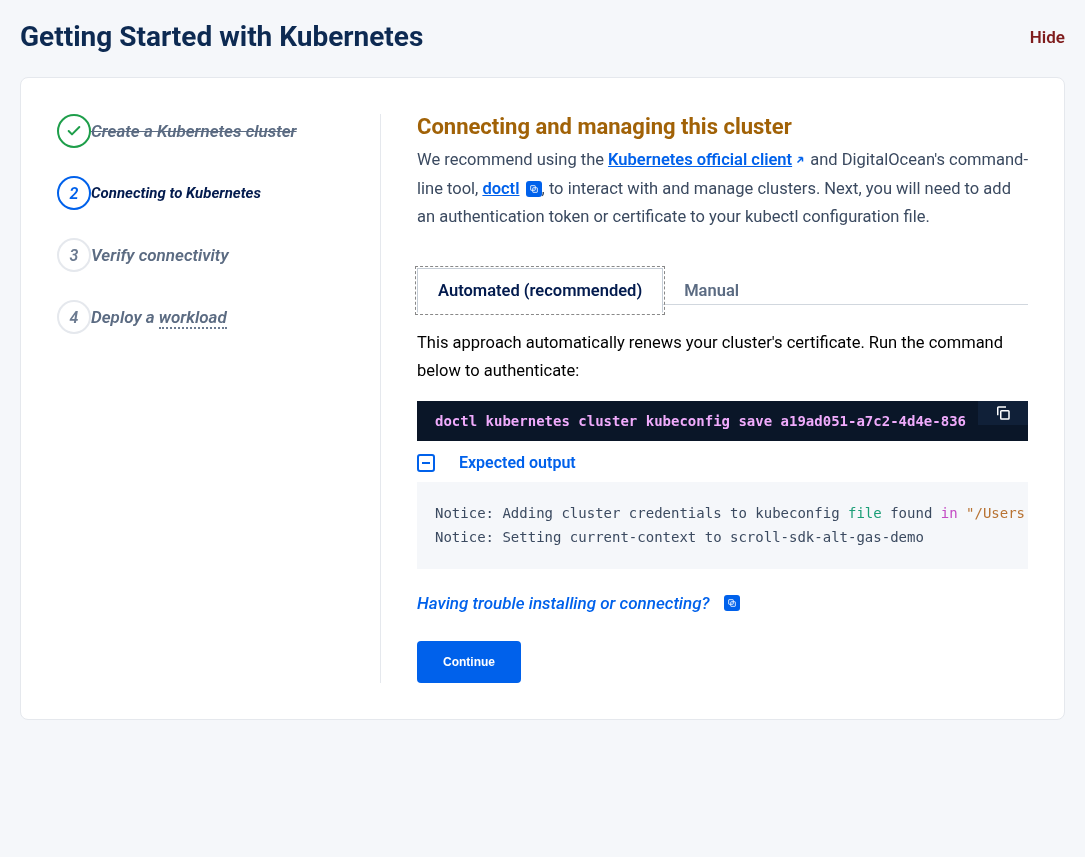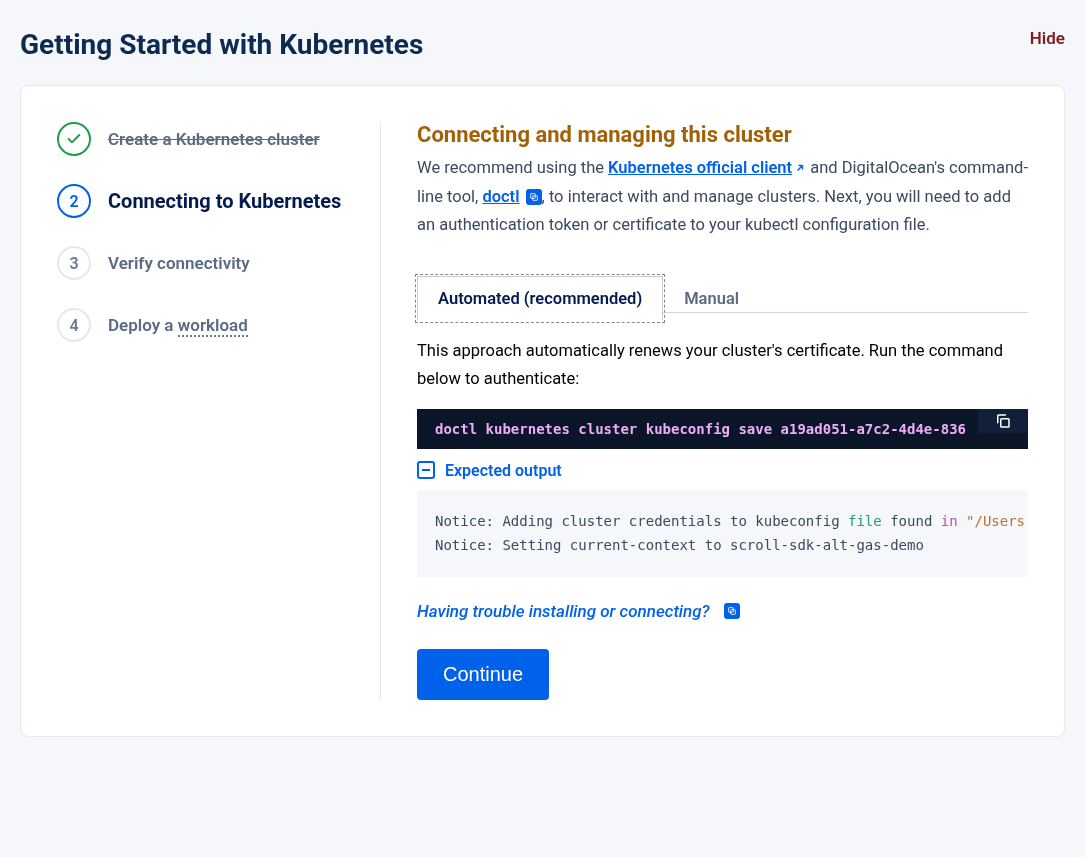--- a/index.html
+++ b/index.html
@@ -5,22 +5,22 @@
     * { box-sizing: border-box; margin: 0; padding: 0; }
     body {
       font-family: -apple-system, BlinkMacSystemFont, "Segoe UI", Roboto, sans-serif;
       background: #f5f7fa;
       color: #0e1e36;
       padding: 20px;
     }
     .page-header {
       display: flex;
       justify-content: space-between;
+      align-items: center;
       margin-bottom: 24px;
-      margin-top: 8px;
     }
     .page-title {
       font-size: 28px;
       font-weight: 700;
       color: #0d2a52;
     }
     .hide-link {
       color: #7f1d1d;
       font-size: 17px;
       font-weight: 600;
@@ -35,22 +35,23 @@
       padding: 36px 0;
     }
     .steps-col {
       width: 360px;
       padding: 0 36px;
       border-right: 1px solid #e5e8ed;
     }
     .step {
       display: flex;
       align-items: center;
-      gap: 17px;
+      gap: 0;
       margin-bottom: 28px;
+      font-style: italic;
     }
     .step-circle {
       width: 34px;
       height: 34px;
       border-radius: 50%;
       display: flex;
       align-items: center;
       justify-content: center;
       font-size: 16px;
       font-weight: 600;
@@ -68,21 +69,21 @@
       font-size: 17px;
     }
     .step-active .step-circle {
       border: 2px solid #0061eb;
       color: #0061eb;
       background: #fff;
     }
     .step-active .step-label {
       color: #031b4e;
       font-weight: 700;
-      font-size: 20px;
+      font-size: 15px;
     }
     .step-upcoming .step-circle {
       border: 2px solid #e5e8ed;
       color: #6b7a90;
       background: #fff;
     }
     .step-upcoming .step-label {
       color: #5b6b82;
       font-weight: 600;
       font-size: 17px;
@@ -189,22 +190,22 @@
       width: 50px;
       background: #102038;
       display: flex;
       align-items: center;
       justify-content: center;
       cursor: pointer;
     }
     .copy-btn svg { width: 18px; height: 18px; stroke: #fff; }
     .expected {
       display: flex;
-      align-items: flex-start;
-      gap: 10px;
+      align-items: flex-end;
+      gap: 24px;
       margin-bottom: 10px;
     }
     .collapse-icon {
       width: 18px;
       height: 18px;
       border: 2px solid #0061eb;
       border-radius: 3px;
       display: flex;
       align-items: center;
       justify-content: center;
@@ -249,22 +250,22 @@
       align-items: center;
       gap: 12px;
       cursor: pointer;
       font-style: italic;
     }
     .continue-btn {
       background: #0061eb;
       color: #fff;
       border: none;
       padding: 14px 26px;
-      font-size: 20px;
-      font-weight: 400;
+      font-size: 12px;
+      font-weight: 700;
       border-radius: 4px;
       cursor: pointer;
     }
   </style>
 </head>
 <body>
 
 <div class="page-header">
   <h1 class="page-title">Getting Started with Kubernetes</h1>
   <a class="hide-link">Hide</a>

